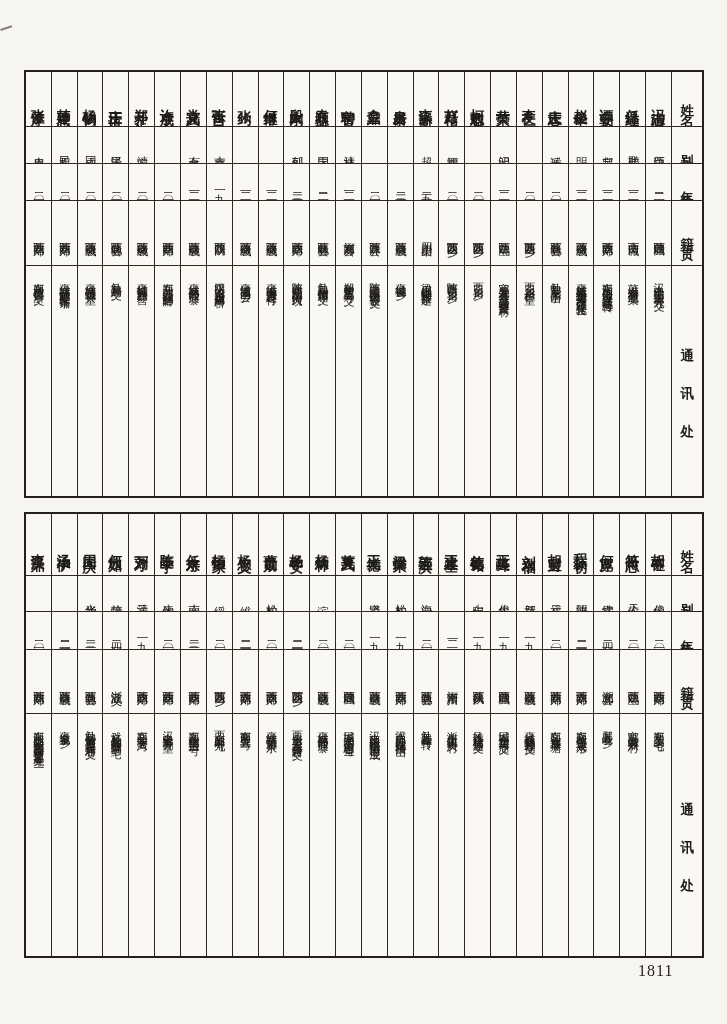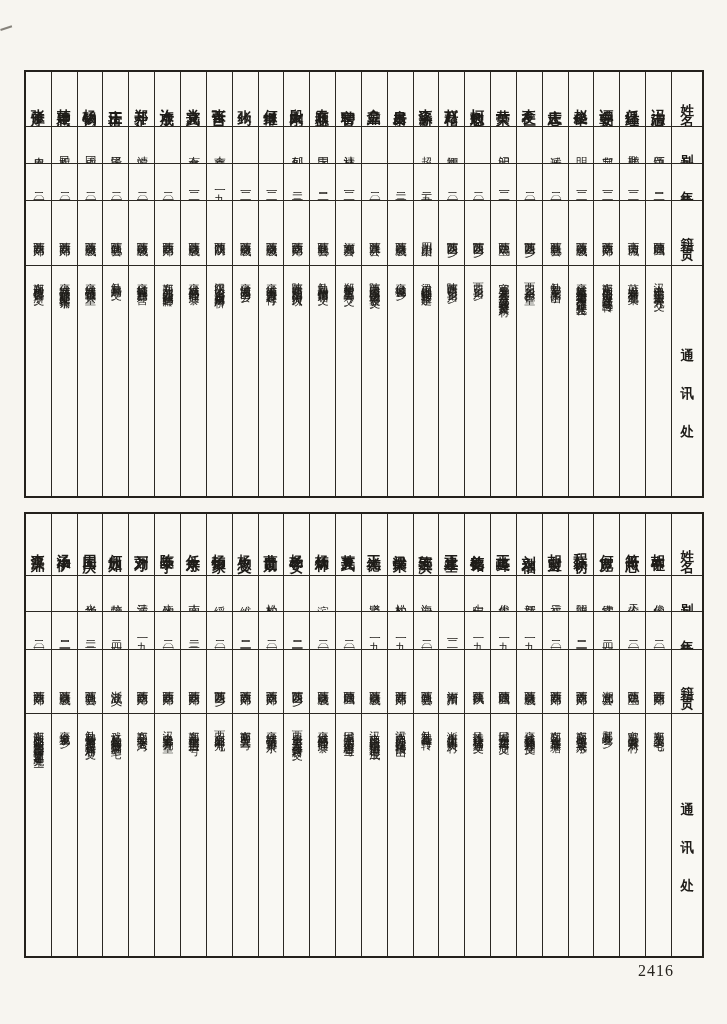--- a/index.html
+++ b/index.html
@@ -997,13 +997,13 @@
       </div>
     <div class="cell h-origin">
         <span class="vtext small-text">陕西南郑</span>
       </div>
     <div class="cell h-address">
         <span class="vtext addr-text">南郑南门外和平乡第四保转交李迎春先生</span>
       </div>
   </div>
 </div>
 
-<div class="page-number">2416</div>
+<div class="page-number">1811</div>
 
 </body></html>

